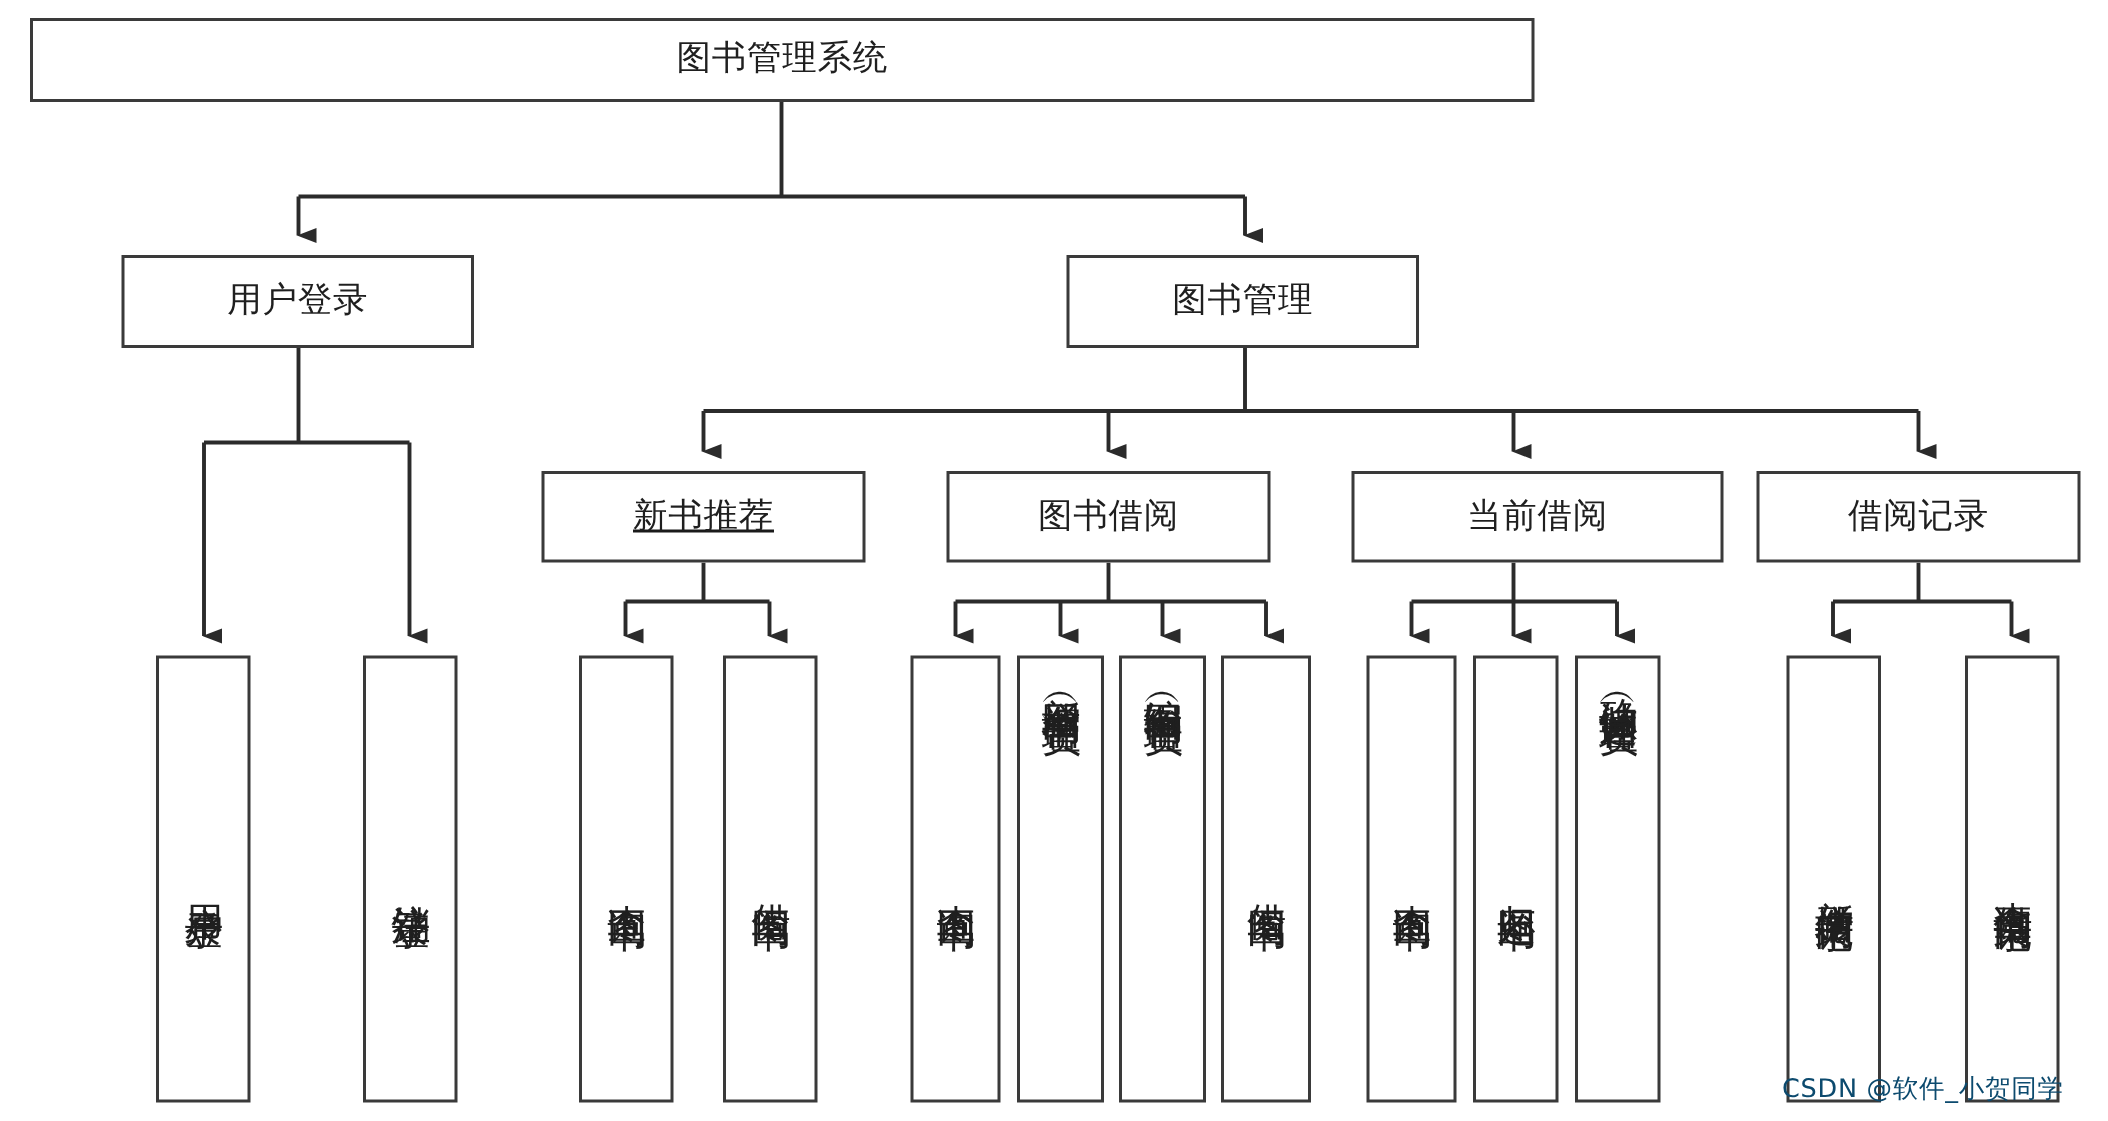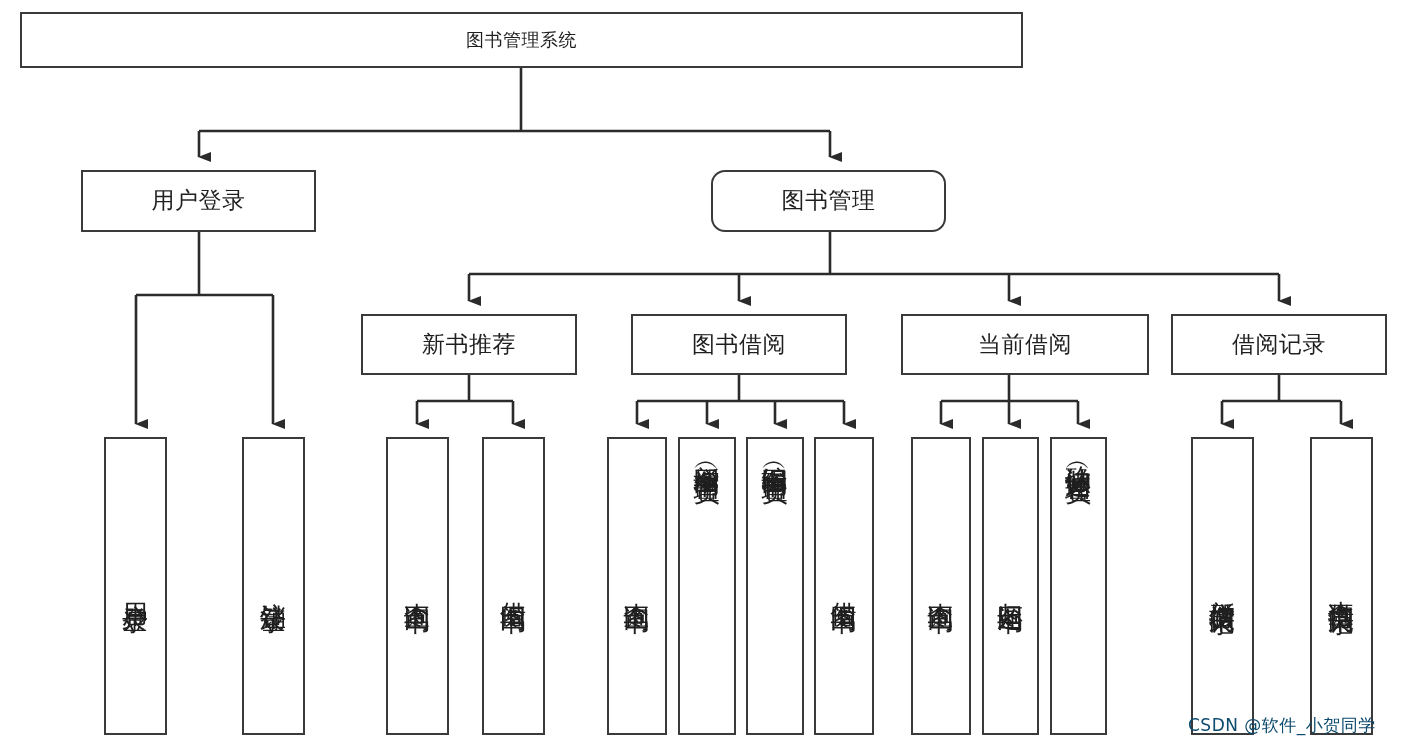--- a/index.html
+++ b/index.html
@@ -35,21 +35,21 @@
   .node .lbl{
     color:#1f1f1f;
     letter-spacing:0.5px;
     white-space:nowrap;
   }
   
   .node.h .lbl{
     font-size:23px;
     line-height:1.1;
   }
-  .node.root .lbl{ font-size:18px; }
+  .node.root .lbl{ font-size:23px; }
   
   .node.v{
     align-items:flex-start;
     justify-content:center;
     padding-top:6px;
   }
   .node.v .lbl{
     writing-mode:vertical-rl;
     text-orientation:upright;
     font-size:26px;
@@ -130,25 +130,25 @@
   </svg>
 
   <div class="node h root" style="left:20px;top:12px;width:1003px;height:56px;">
     <span class="lbl">图书管理系统</span>
   </div>
 
   <div class="node h" style="left:81px;top:170px;width:235px;height:62px;">
     <span class="lbl">用户登录</span>
   </div>
 
-  <div class="node h" style="left:711px;top:170px;width:235px;height:62px;border-radius:14px;">
+  <div class="node h" style="left:711px;top:170px;width:235px;height:62px;">
     <span class="lbl">图书管理</span>
   </div>
 
-  <div class="node h" style="left:361px;top:314px;width:216px;height:61px;">
+  <div class="node h" style="left:361px;top:314px;width:216px;height:61px;text-decoration:underline;">
     <span class="lbl">新书推荐</span>
   </div>
 
   <div class="node h" style="left:631px;top:314px;width:216px;height:61px;align-items:center;">
     <span class="lbl">图书借阅</span>
   </div>
 
   <div class="node h" style="left:901px;top:314px;width:248px;height:61px;">
     <span class="lbl">当前借阅</span>
   </div>

